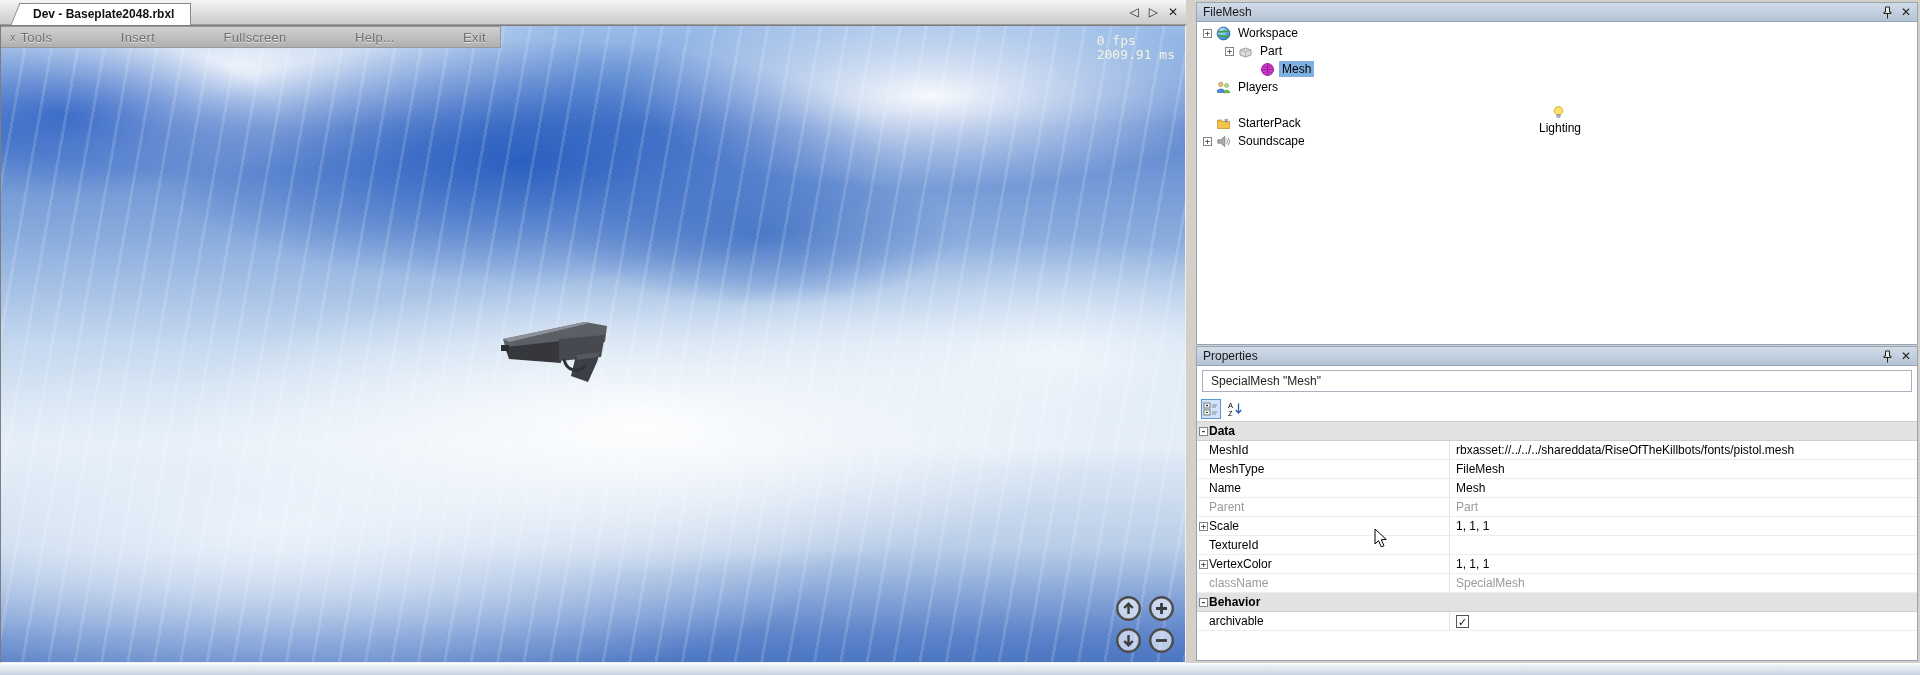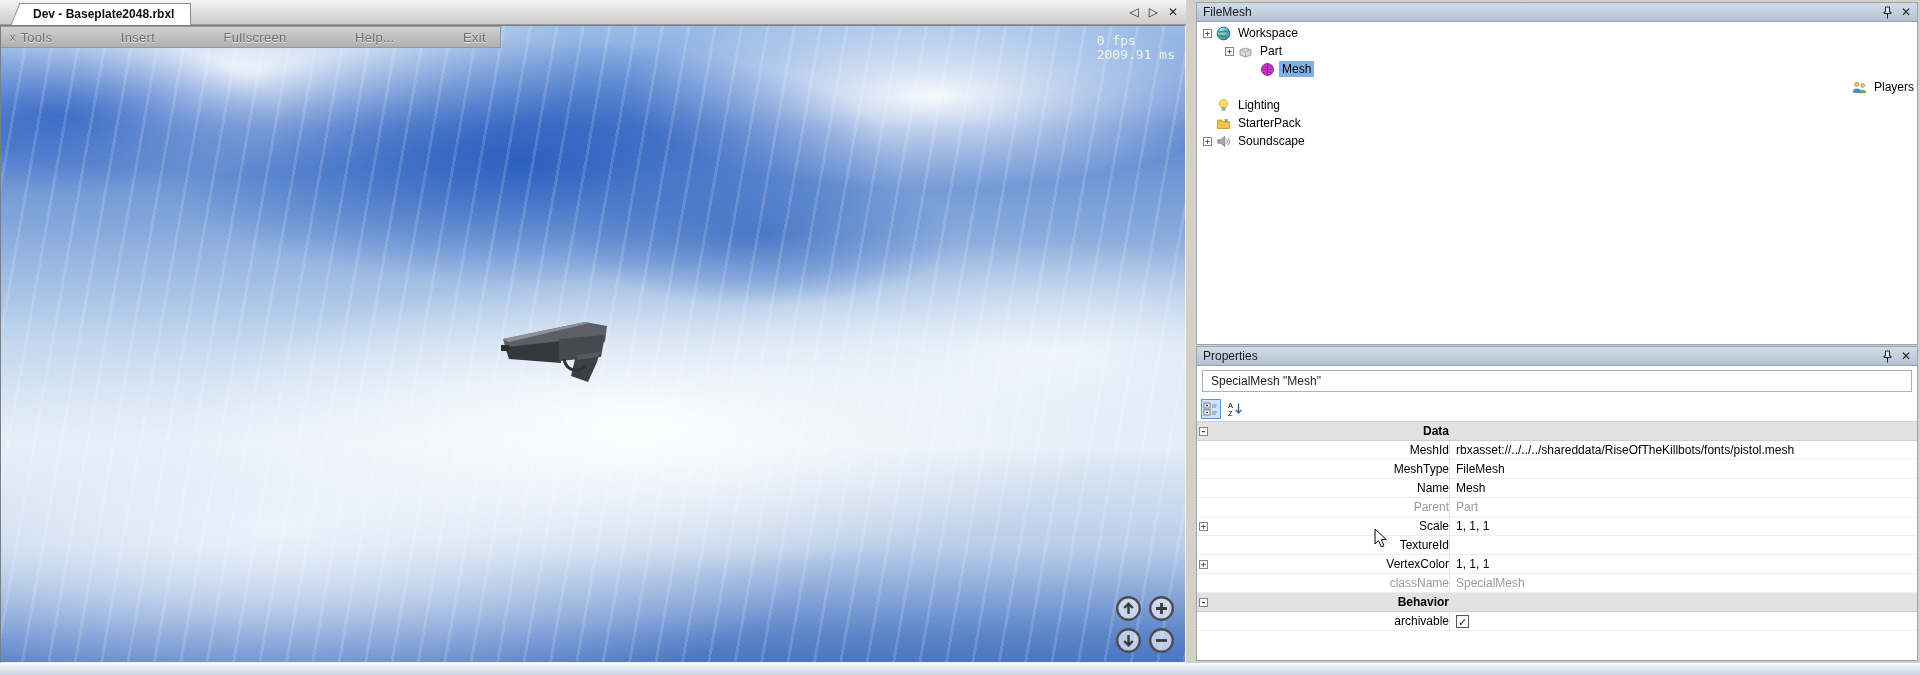--- a/index.html
+++ b/index.html
@@ -82,21 +82,21 @@
   .obj-box { margin:4px 5px; height:22px; border:1px solid #a8b2bf; background:#fff; font-size:12px; color:#222;
     line-height:20px; padding:0 8px; cursor:default; }
   .prop-toolbar { height:26px; border-bottom:1px solid #cfcfcf; display:flex; align-items:center; gap:4px; padding:0 4px; }
   .tool-btn { width:20px; height:20px; display:flex; align-items:center; justify-content:center; cursor:pointer; }
   .tool-btn.active { background:#cfe4f8; border:1px solid #5a96d2; }
 
   .grid { font-size:12px; }
   .grow { height:19px; display:flex; align-items:center; border-bottom:1px solid #ededed; background:#fff; }
   .grow.section { background:#e2e2e2; border-bottom:1px solid #cfcfcf; font-weight:bold; }
   .g-exp { margin:0 0 0 2px; }
-  .g-label { width:241px; padding-left:18px; overflow:hidden; white-space:nowrap;text-align:right; }
+  .g-label { width:241px; padding-left:1px; overflow:hidden; white-space:nowrap; }
   .grow .g-label { }
   .g-value { flex:1; border-left:1px solid #e3e3e3; padding-left:6px; overflow:hidden; white-space:nowrap; height:100%;
     display:flex; align-items:center; cursor:text; }
   .grow.section .g-value { border-left:none; }
   .grow.readonly .g-label, .grow.readonly .g-value { color:#9a9a9a; }
   .checkbox { width:13px; height:13px; border:1px solid #555; background:#fff; font-size:11px; line-height:12px;
     text-align:center; color:#111; cursor:pointer; }
   .checkbox.checked::after { content:"\2713"; }
 
   .cursor { position:absolute; left:1374px; top:528px; pointer-events:none; z-index:99; }
@@ -219,33 +219,33 @@
         <div class="tree-row" style="padding-left: 50px;">
     <span class="expander hidden"></span>
     <span class="ticon">
             <svg width="15" height="15" viewBox="0 0 15 15">
               <circle cx="7.5" cy="7.5" r="6" fill="#d23bd2" stroke="#8e1c8e" stroke-width=".9"></circle>
               <path d="M1.5 7.5h12 M7.5 1.5v12 M3 3.8c3 2 6 2 9 0 M3 11.2c3-2 6-2 9 0" stroke="#8e1c8e" fill="none" stroke-width=".8"></path>
             </svg>
           </span>
     <span class="tlabel selected">Mesh</span>
   </div>
-        <div class="tree-row" style=" justify-content: flex-end;">
+        <div class="tree-row" style="padding-left: 6px;">
     <span class="expander hidden"></span>
     <span class="ticon">
             <svg width="15" height="15" viewBox="0 0 15 15">
               <circle cx="4.8" cy="4.4" r="2.2" fill="#f2c18a" stroke="#a8762f" stroke-width=".6"></circle>
               <path d="M1.3 11c0-2.6 7-2.6 7 0v1.4h-7z" fill="#4f8edc" stroke="#2d5fa8" stroke-width=".6"></path>
               <circle cx="10.6" cy="5.4" r="2" fill="#bfe08a" stroke="#6a9a3a" stroke-width=".6"></circle>
               <path d="M7.6 12c0-2.3 6-2.3 6 0v.8h-6z" fill="#6fbf4f" stroke="#3f7f2f" stroke-width=".6"></path>
             </svg>
           </span>
     <span class="tlabel">Players</span>
   </div>
-        <div class="tree-row" style="padding-left: 6px;">
+        <div class="tree-row" style="padding-left: 6px; flex-direction: column;">
     <span class="expander hidden"></span>
     <span class="ticon">
             <svg width="15" height="15" viewBox="0 0 15 15">
               <circle cx="7.5" cy="5.8" r="4.2" fill="#ffe066" stroke="#c9a227" stroke-width=".8"></circle>
               <rect x="5.7" y="9.4" width="3.6" height="3.2" rx="1" fill="#c2c9d2" stroke="#7d858f" stroke-width=".6"></rect>
               <path d="M6 10.8h3" stroke="#7d858f" stroke-width=".7"></path>
             </svg>
           </span>
     <span class="tlabel">Lighting</span>
   </div>

